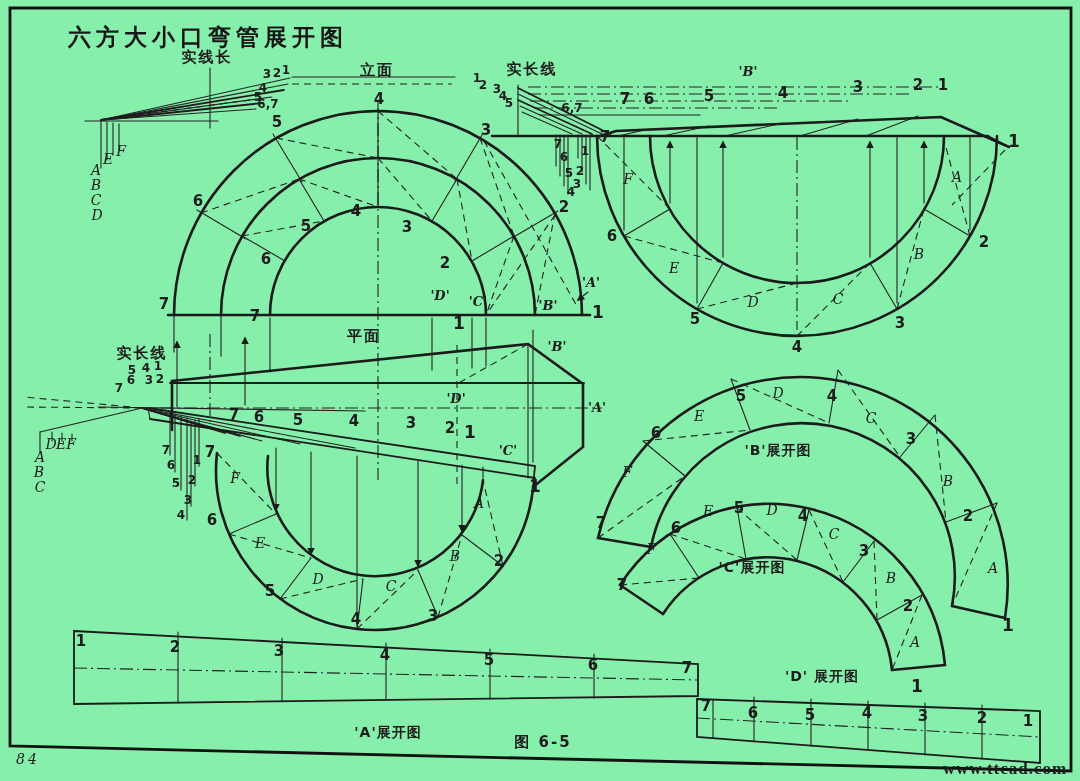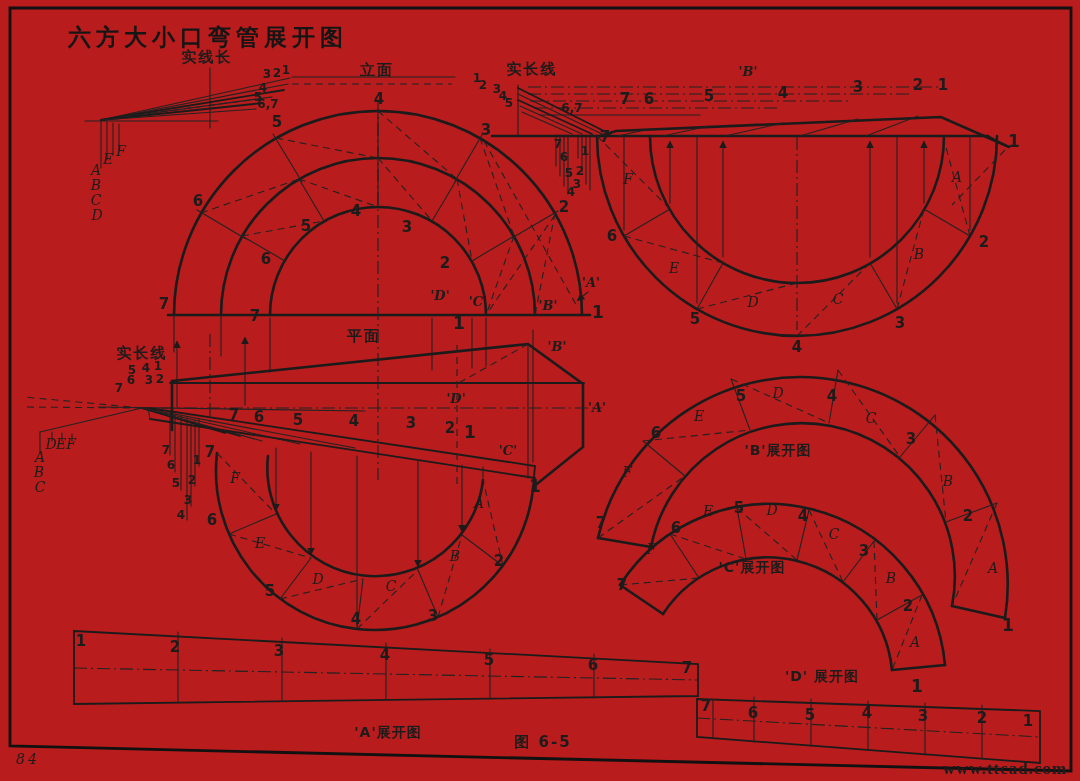--- a/index.html
+++ b/index.html
@@ -1,16 +1,16 @@
 <!DOCTYPE html>
 <html><head>
 <meta charset="utf-8">
 <style>
   html,body{margin:0;padding:0;background:#e8e8e4;}
-  .page{width:1080px;height:781px;background:#b91c1c;position:relative;overflow:hidden;}
+  .page{width:1080px;height:781px;background:#86efac;position:relative;overflow:hidden;}
   svg{display:block;}
   
   .thick{stroke:#1b1b1b;stroke-width:2.6;fill:none;stroke-linecap:round;}
   .med{stroke:#1b1b1b;stroke-width:1.8;fill:none;stroke-linecap:round;}
   .thin{stroke:#222;stroke-width:1.1;fill:none;stroke-linecap:round;}
   .dash{stroke:#222;stroke-width:1.1;fill:none;stroke-dasharray:7 5;}
   .dashdot{stroke:#222;stroke-width:1.1;fill:none;stroke-dasharray:13 4 2 4;}
   .border{stroke:#111;stroke-width:2.8;fill:none;}
   
   .lbl{fill:#1c1c1c;font-family:"DejaVu Sans",sans-serif;text-anchor:middle;}

